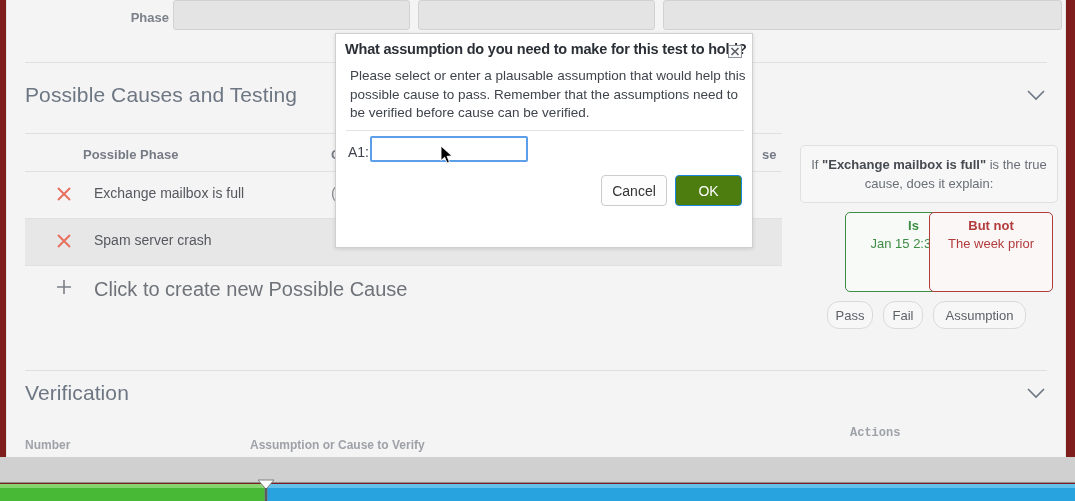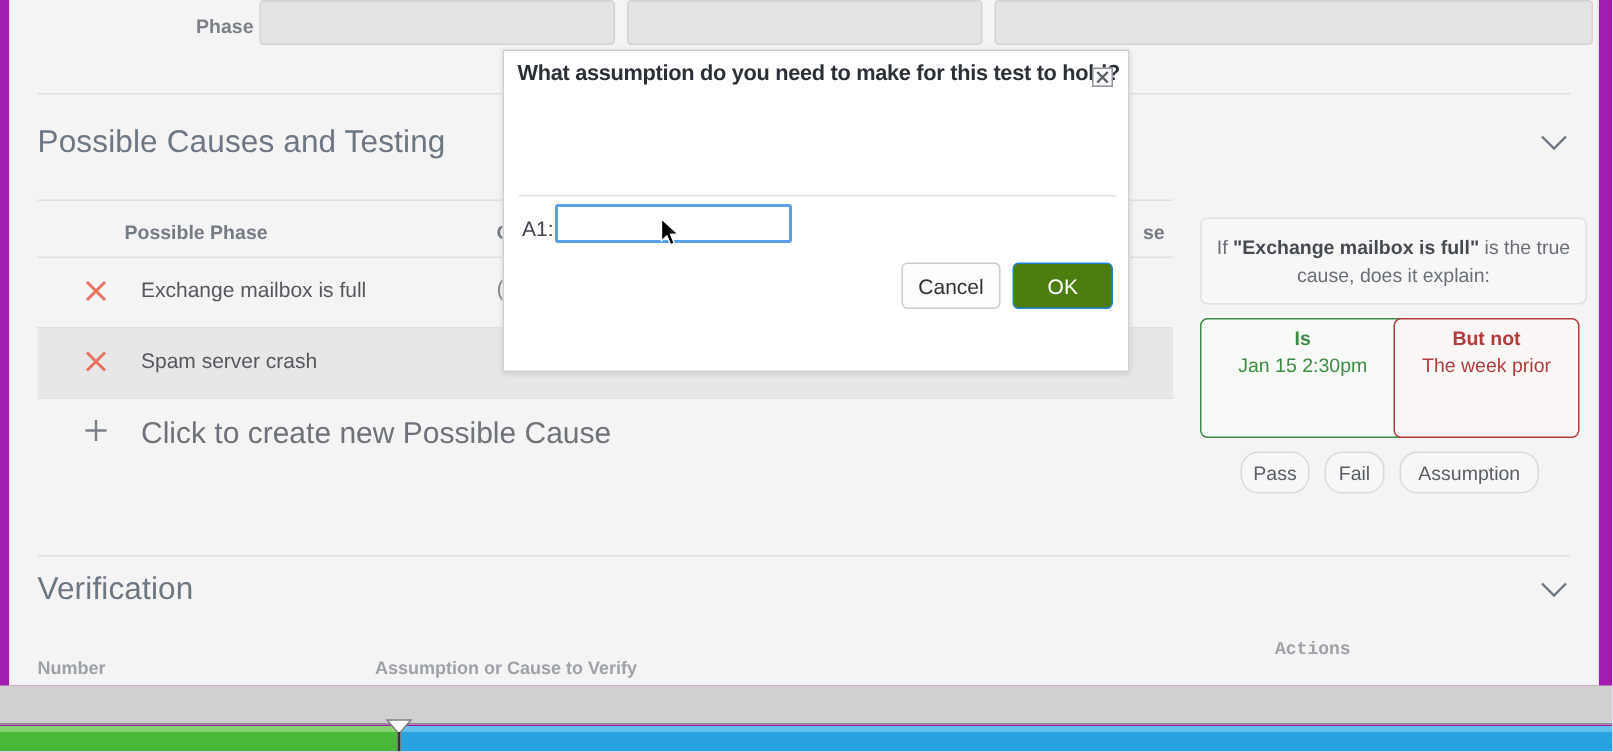--- a/index.html
+++ b/index.html
@@ -13,21 +13,21 @@
     position: relative;
     width: 1075px; height: 501px;
     background: #f4f4f4;
     overflow: hidden;
   }
 
   
   .page {
     position: absolute;
     left: 0; top: 0; right: 0; bottom: 0;
-    background: #a21caf;
+    background: #7f1d1d;
   }
   .content-frame {
     position: absolute;
     left: 6px; top: -10px;
     width: 1060px;
     bottom: 44px;
     background: #f4f4f4;
     border-left: 1px solid #e2e2e2;
     border-right: 1px solid #e2e2e2;
     box-sizing: border-box;
@@ -156,21 +156,21 @@
     box-sizing: border-box;
     text-align: center;
     font-size: 13px;
     color: #6a6f77;
     line-height: 19px;
     padding-top: 9px;
   }
   .decide-question b { color: #464a51; }
   .box-is {
     position: absolute;
-    left: 793px; top: 222px;
+    left: 838px; top: 222px;
     width: 137px; height: 80px;
     border: 1px solid #3d8c44;
     border-radius: 5px;
     background: #f7faf7;
     box-sizing: border-box;
     text-align: center;
     padding-top: 5px;
   }
   .box-is .t { font-size: 13px; font-weight: bold; color: #3d8c44; }
   .box-is .v { font-size: 13px; color: #3d8c44; margin-top: 3px; }
@@ -450,20 +450,21 @@
     </div>
   </div>
 
   <div class="modal">
     <div class="modal-title">What assumption do you need to make for this test to hold?</div>
     <div class="modal-close">
       <svg width="12" height="11" viewBox="0 0 12 11">
         <path d="M2.5 2 L9.5 9 M9.5 2 L2.5 9" stroke="#5a5f66" stroke-width="1.6" fill="none"></path>
       </svg>
     </div>
+    <div class="modal-body">Please select or enter a plausable assumption that would help this possible cause to pass. Remember that the assumptions need to be verified before cause can be verified.</div>
     <div class="modal-sep"></div>
     <div class="modal-field-label">A1:</div>
     <input class="modal-input" type="text" placeholder="" style="">
     <div class="btn btn-cancel">Cancel</div>
     <div class="btn btn-ok">OK</div>
   </div>
 
   <div class="gray-band"></div>
   <div class="progress-strip">
     <div class="progress-done"></div>

